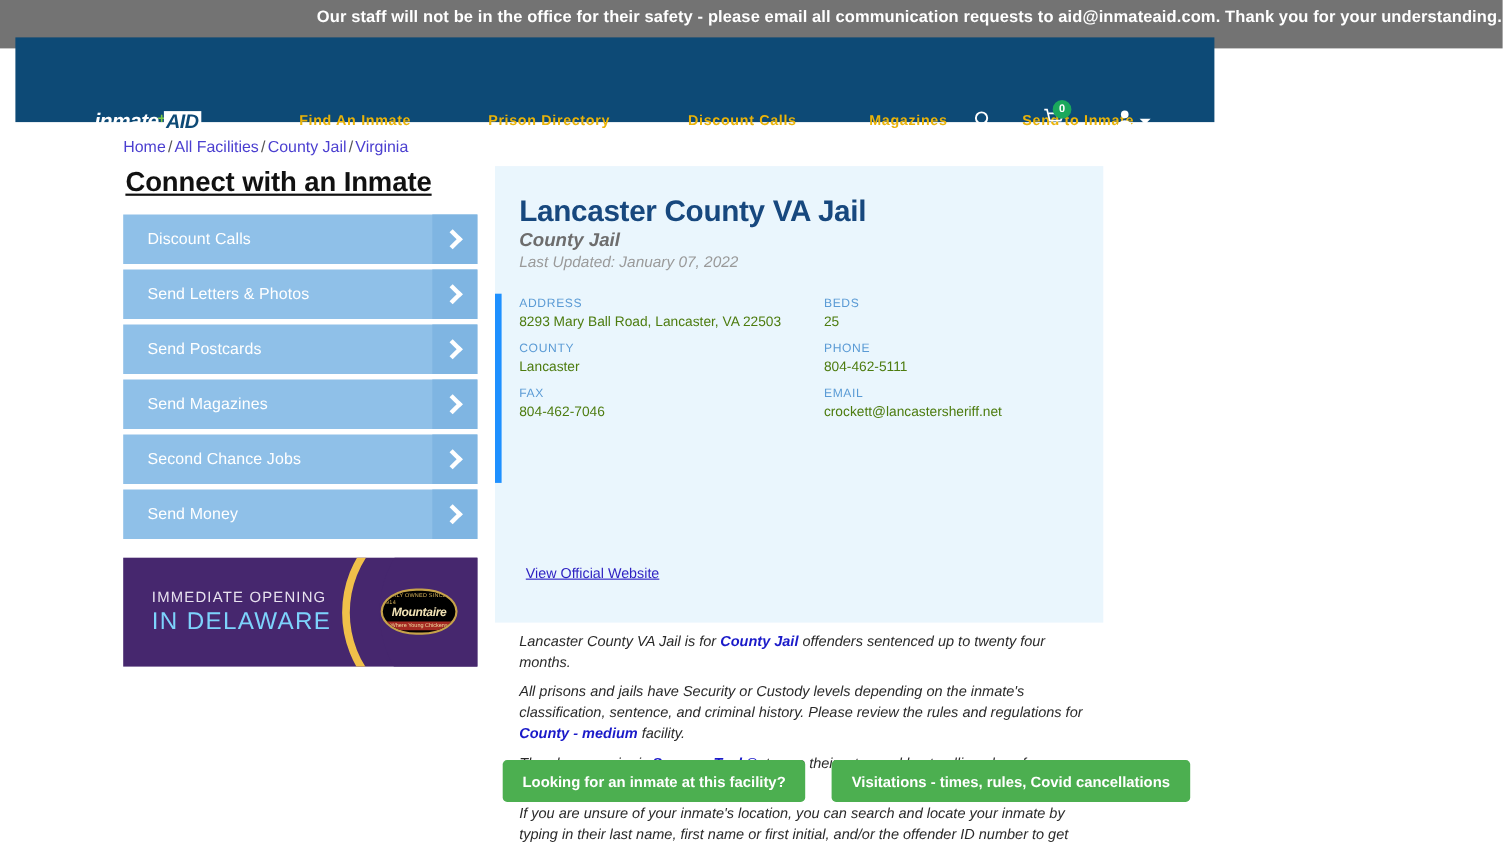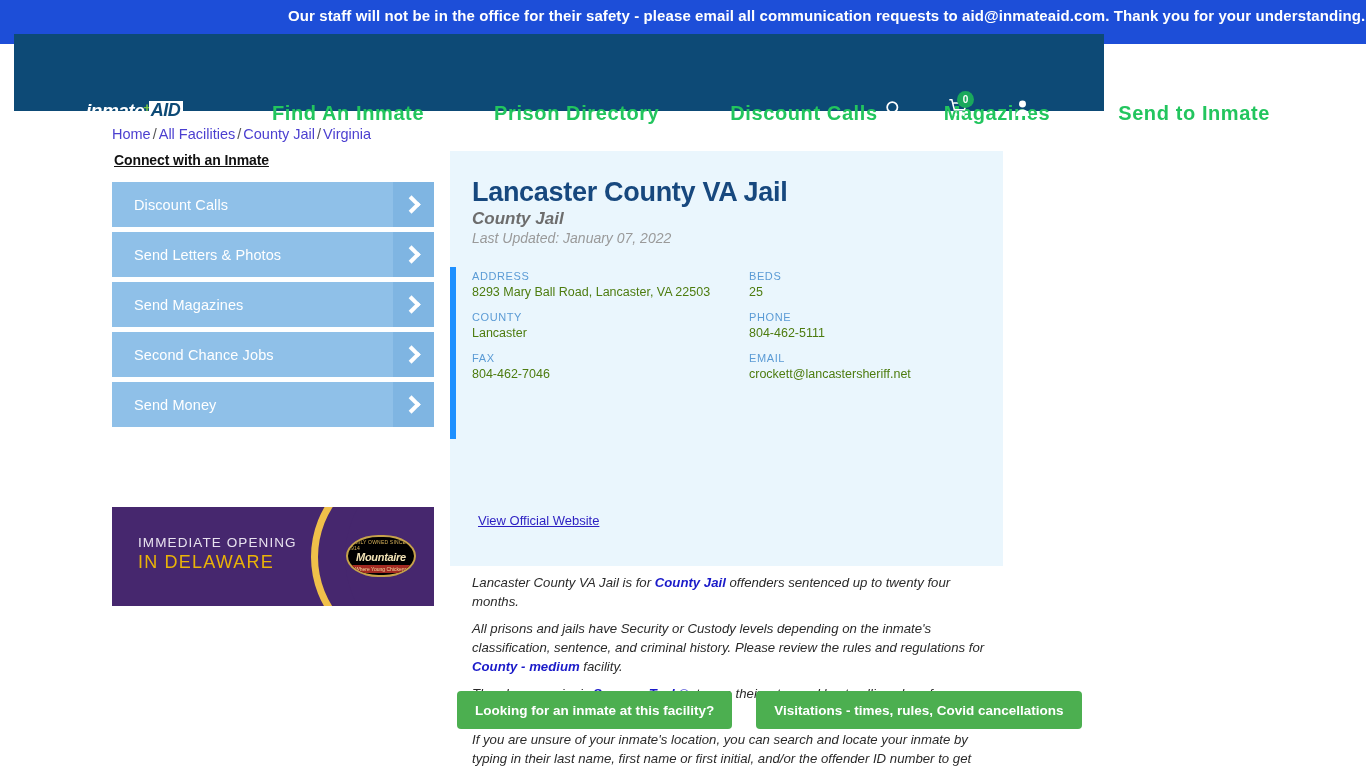--- a/index.html
+++ b/index.html
@@ -9,21 +9,21 @@
     width: 1366px; height: 768px;
     background: #ffffff;
     font-family: "Liberation Sans", sans-serif;
     overflow: hidden;
   }
 
   
   .alert-bar {
     position: absolute; top: 0; left: 0;
     width: 1366px; height: 44px;
-    background: #1d4ed8;
+    background: #737373;
     overflow: hidden;
     white-space: nowrap;
   }
   .alert-text {
     position: absolute;
     left: 288px; top: 7px;
     color: #ffffff;
     font-size: 15px;
     font-weight: bold;
     letter-spacing: 0.1px;
@@ -69,22 +69,22 @@
     line-height: 19px;
   }
 
   .nav-links {
     position: absolute;
     left: 258px; top: 68px;
     display: flex;
     align-items: center;
   }
   .nav-link {
-    color: #22c55e;
-    font-size: 20px;
+    color: #eab308;
+    font-size: 13px;
     font-weight: bold;
     letter-spacing: 0.6px;
     cursor: pointer;
     white-space: nowrap;
     padding: 0;
   }
   .nav-gap-1 { margin-right: 70px; }
   .nav-gap-2 { margin-right: 71px; }
   .nav-gap-3 { margin-right: 66px; }
   .nav-gap-4 { margin-right: 68px; }
@@ -136,21 +136,21 @@
   .breadcrumb a {
     color: #4b3fd0;
     text-decoration: none;
     cursor: pointer;
   }
   .breadcrumb .sep { color: #555; margin: 0 2px; }
 
   
   .sidebar { position: absolute; left: 112px; top: 41px; width: 322px; }
   .sidebar-heading {
-    font-size: 14px;
+    font-size: 25px;
     font-weight: bold;
     color: #111111;
     text-decoration: underline;
     margin: 0 0 14px 2px;
     letter-spacing: -0.1px;
   }
   .side-btn {
     position: relative;
     height: 45px;
     width: 322px;
@@ -203,21 +203,21 @@
     width: 185px; height: 192px;
     border-radius: 50%;
     background: #46276e;
   }
   .ad-line1 {
     position: absolute; left: 26px; top: 28px;
     color: #e8e2ef; font-size: 13.5px; letter-spacing: 1.1px;
   }
   .ad-line2 {
     position: absolute; left: 26px; top: 45px;
-    color: #eab308; font-size: 18px; letter-spacing: 1.2px;
+    color: #7dd3fc; font-size: 22px; letter-spacing: 1.2px;
   }
   .ad-logo {
     position: absolute; right: 18px; top: 28px;
     width: 70px; height: 42px;
     background: #000000;
     border-radius: 48% / 52%;
     border: 2px solid #c6a24a;
     display: flex; flex-direction: column;
     align-items: center; justify-content: center;
     overflow: hidden;
@@ -377,20 +377,26 @@
           <span class="chev"></span>
         </span>
     </div>
     <div class="side-btn">
       <span class="side-btn-label">Send Letters &amp; Photos</span>
       <span class="side-btn-arrow">
           <span class="chev"></span>
         </span>
     </div>
     <div class="side-btn">
+      <span class="side-btn-label">Send Postcards</span>
+      <span class="side-btn-arrow">
+          <span class="chev"></span>
+        </span>
+    </div>
+    <div class="side-btn">
       <span class="side-btn-label">Send Magazines</span>
       <span class="side-btn-arrow">
           <span class="chev"></span>
         </span>
     </div>
     <div class="side-btn">
       <span class="side-btn-label">Second Chance Jobs</span>
       <span class="side-btn-arrow">
           <span class="chev"></span>
         </span>

